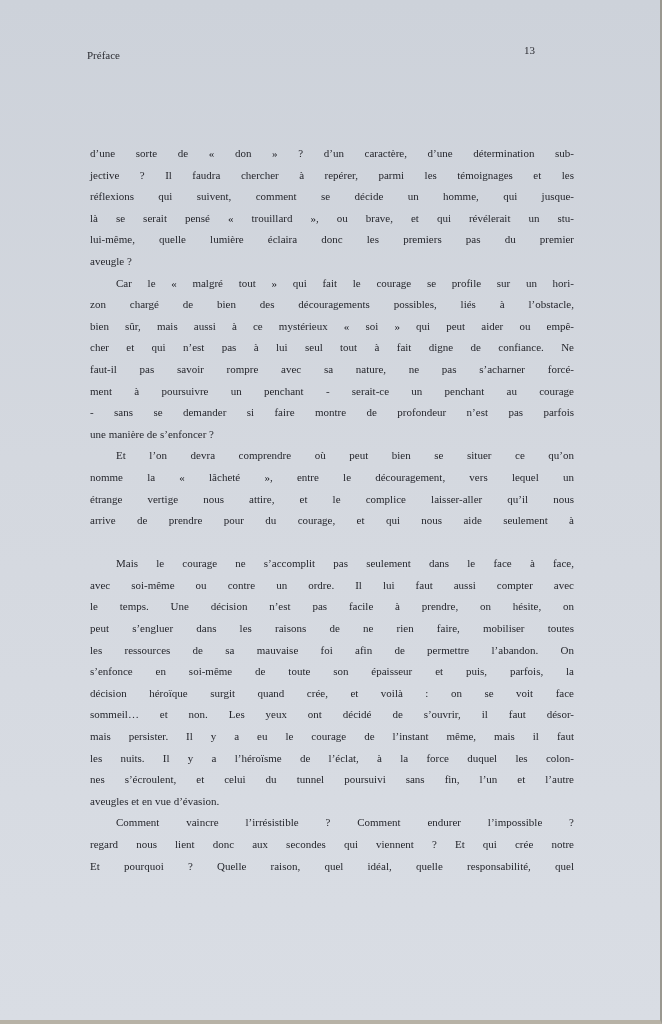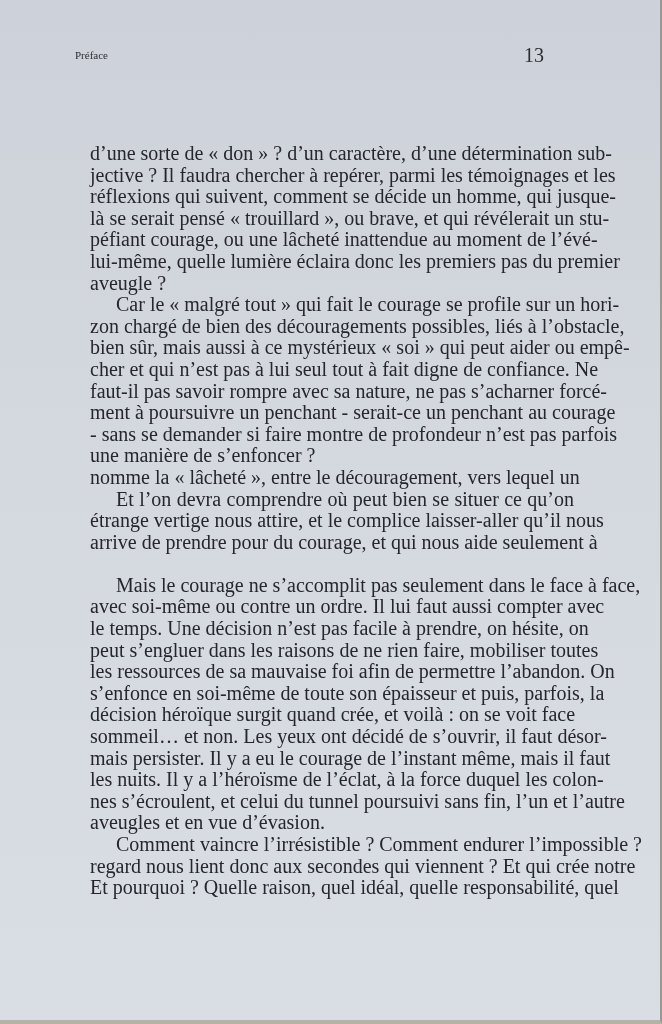--- a/index.html
+++ b/index.html
@@ -8,64 +8,63 @@
     background: #c9ced6;
     font-family: "Liberation Serif", "DejaVu Serif", serif;
   }
   .page {
     position: absolute; left: 0; top: 0; width: 660px; height: 1020px;
     background: linear-gradient(180deg, #cdd2da 0%, #d4d8df 45%, #d9dde4 100%);
     border-right: 2px solid #9a9890;
     border-bottom: 4px solid #b7b2a6;
   }
   .running-head {
-    position: absolute; left: 75px; top: 49px; font-size: 11px; color: #2c2d33;
+    position: absolute; left: 87px; top: 49px; font-size: 11px; color: #2c2d33;
   }
   .folio {
-    position: absolute; left: 524px; top: 44px; font-size: 20px; color: #2c2d33;
+    position: absolute; left: 524px; top: 44px; font-size: 11px; color: #2c2d33;
   }
   .body-text {
     position: absolute; left: 90px; top: 143px; width: 484px;
-    font-size: 20px; line-height: 21.6px; color: #26272d;
+    font-size: 11px; line-height: 21.6px; color: #26272d;
     text-align: justify;
   }
   .line { display: block; white-space: nowrap; text-align-last: justify; }
   .line.last { text-align-last: left; }
   .indent { padding-left: 26px; }
   .gap { display: block; height: 21.6px; }
 </style>
 </head>
 <body>
 
 <div class="page">
   <div class="running-head">Préface</div>
   <div class="folio">13</div>
   <div class="body-text" id="body-text">
       <div>
         <span class="line">d’une sorte de « don » ? d’un caractère, d’une détermination sub-</span>
         <span class="line">jective ? Il faudra chercher à repérer, parmi les témoignages et les</span>
         <span class="line">réflexions qui suivent, comment se décide un homme, qui jusque-</span>
         <span class="line">là se serait pensé « trouillard », ou brave, et qui révélerait un stu-</span>
-        <span class="line">péfiant courage, ou une lâcheté inattendue au moment de l’évé-</span>
         <span class="line">lui-même, quelle lumière éclaira donc les premiers pas du premier</span>
         <span class="line last">aveugle ?</span>
       </div>
       <div>
         <span class="line indent">Car le « malgré tout » qui fait le courage se profile sur un hori-</span>
         <span class="line">zon chargé de bien des découragements possibles, liés à l’obstacle,</span>
         <span class="line">bien sûr, mais aussi à ce mystérieux « soi » qui peut aider ou empê-</span>
         <span class="line">cher et qui n’est pas à lui seul tout à fait digne de confiance. Ne</span>
         <span class="line">faut-il pas savoir rompre avec sa nature, ne pas s’acharner forcé-</span>
         <span class="line">ment à poursuivre un penchant - serait-ce un penchant au courage</span>
         <span class="line">- sans se demander si faire montre de profondeur n’est pas parfois</span>
         <span class="line last">une manière de s’enfoncer ?</span>
       </div>
       <div>
+        <span class="line indent">Et l’on devra comprendre où peut bien se situer ce qu’on</span>
         <span class="line">nomme la « lâcheté », entre le découragement, vers lequel un</span>
-        <span class="line indent">Et l’on devra comprendre où peut bien se situer ce qu’on</span>
         <span class="line">étrange vertige nous attire, et le complice laisser-aller qu’il nous</span>
         <span class="line">arrive de prendre pour du courage, et qui nous aide seulement à</span>
       </div>
       <span class="gap"></span>
       <div>
         <span class="line indent">Mais le courage ne s’accomplit pas seulement dans le face à face,</span>
         <span class="line">avec soi-même ou contre un ordre. Il lui faut aussi compter avec</span>
         <span class="line">le temps. Une décision n’est pas facile à prendre, on hésite, on</span>
         <span class="line">peut s’engluer dans les raisons de ne rien faire, mobiliser toutes</span>
         <span class="line">les ressources de sa mauvaise foi afin de permettre l’abandon. On</span>

